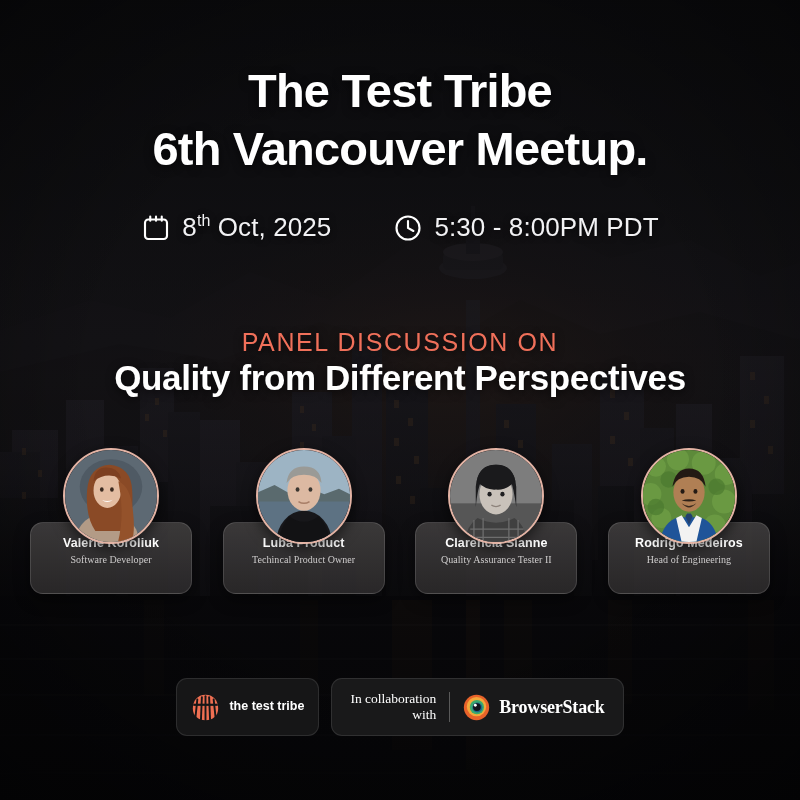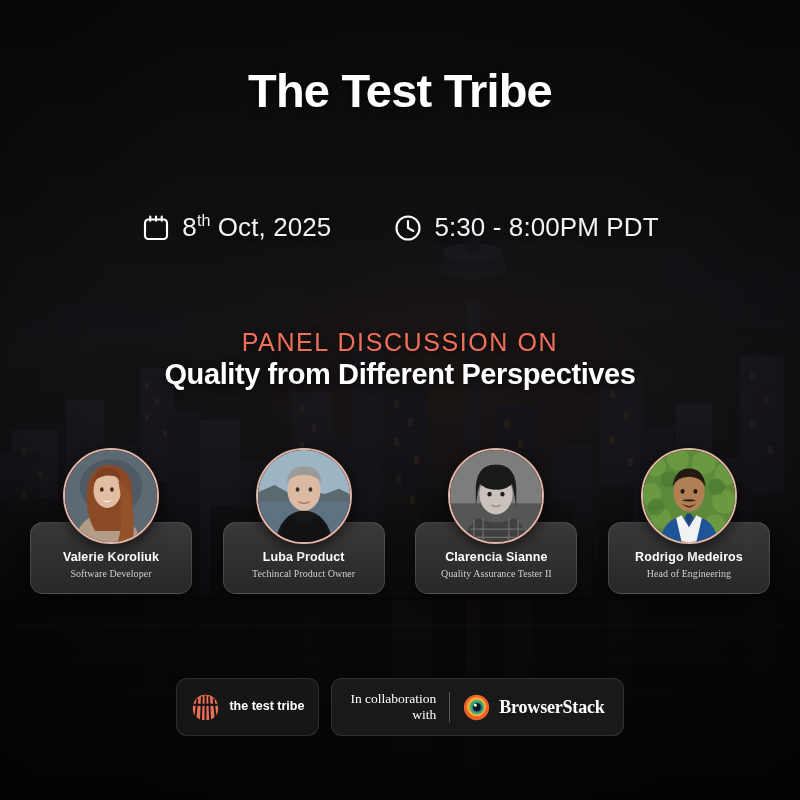--- a/index.html
+++ b/index.html
@@ -79,21 +79,21 @@
   .meta-text sup { font-size:16px; vertical-align:super; line-height:0; }
 
   
   .panel-kicker {
     position:absolute; left:0; top:328px; width:800px; text-align:center;
     color:#f0705a; font-size:25px; font-weight:normal; letter-spacing:1.6px;
     text-shadow:0 2px 8px rgba(0,0,0,.7);
   }
   .panel-topic {
     position:absolute; left:0; top:358px; width:800px; text-align:center;
-    color:#ffffff; font-size:29px; font-weight:bold; letter-spacing:-0.4px;
+    color:#ffffff; font-size:35px; font-weight:bold; letter-spacing:-0.4px;
     text-shadow:0 2px 10px rgba(0,0,0,.7);
   }
 
   
   .speakers {
     position:absolute; left:30px; top:448px; width:740px;
     display:flex; justify-content:space-between; align-items:flex-start;
   }
   .speaker { position:relative; width:162px; height:160px; }
   .avatar {
@@ -104,21 +104,21 @@
     box-shadow:0 4px 14px rgba(0,0,0,.6);
   }
   .avatar-art { position:absolute; left:0; top:0; width:100%; height:100%; }
   .name-card {
     position:absolute; left:0; top:74px; width:162px; height:72px;
     background:linear-gradient(180deg, rgba(62,60,60,.92) 0%, rgba(44,42,43,.92) 100%);
     border:1px solid rgba(255,255,255,.13);
     border-radius:13px;
     z-index:2;
     display:flex; flex-direction:column; align-items:center; justify-content:flex-end;
-    padding-bottom:13px;
+    padding-bottom:27px;
     box-shadow:0 6px 16px rgba(0,0,0,.45);
   }
   .sp-name {
     color:#ffffff; font-size:12.5px; font-weight:bold; letter-spacing:.1px;
     white-space:nowrap; line-height:1.2;
   }
   .sp-role {
     color:#cfcdcd; font-size:10px; font-weight:normal; letter-spacing:.05px;
     white-space:nowrap; margin-top:3px; line-height:1.2;font-family:Liberation Serif, serif;
   }
@@ -293,20 +293,21 @@
     </g>
   </svg>
 
   <div class="bg-layer bg-scrim"></div>
   <div class="bg-layer bg-vignette"></div>
 
   <div class="content">
 
     <div class="title-block">
       <div class="title-line">The Test Tribe</div>
+      <div class="title-line">6th Vancouver Meetup.</div>
     </div>
 
     <div class="meta-row">
 
       <div class="meta-item">
         <svg class="meta-icon" viewBox="0 0 24 24" fill="none" stroke="#ffffff" stroke-width="1.7" stroke-linecap="round">
           <rect x="3.2" y="5.2" width="17.6" height="15.6" rx="2.6"></rect>
           <line x1="7.4" y1="2.9" x2="7.4" y2="6.2"></line>
           <line x1="12" y1="2.9" x2="12" y2="6.2"></line>
           <line x1="16.6" y1="2.9" x2="16.6" y2="6.2"></line>

